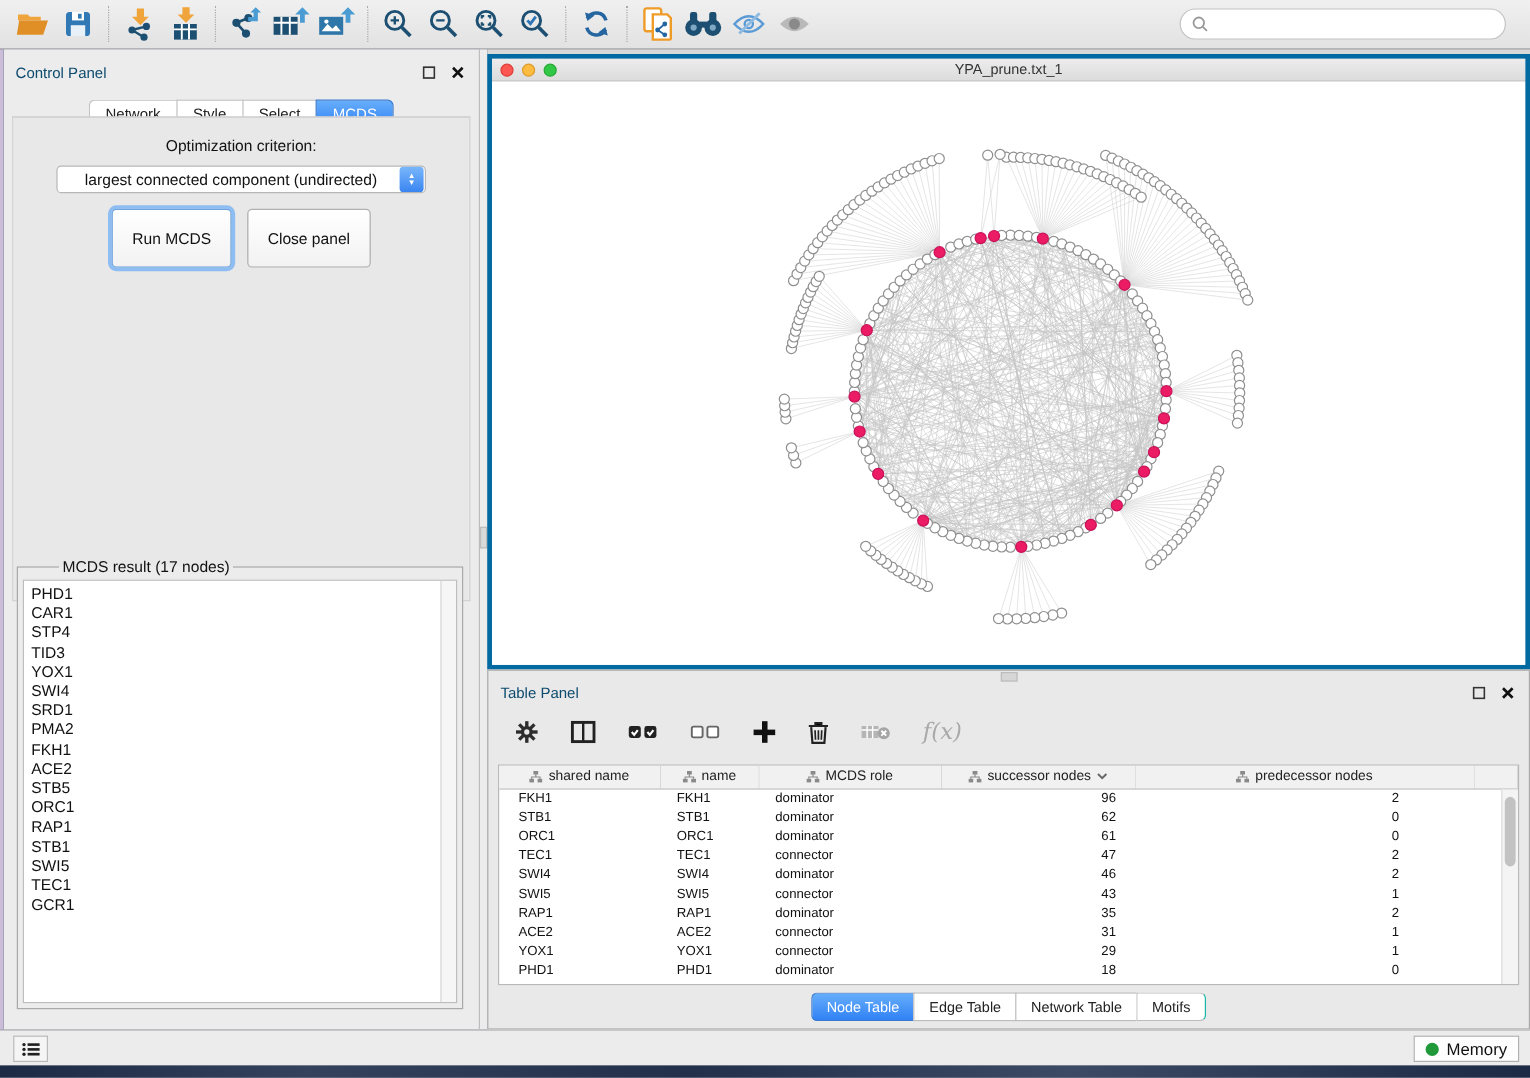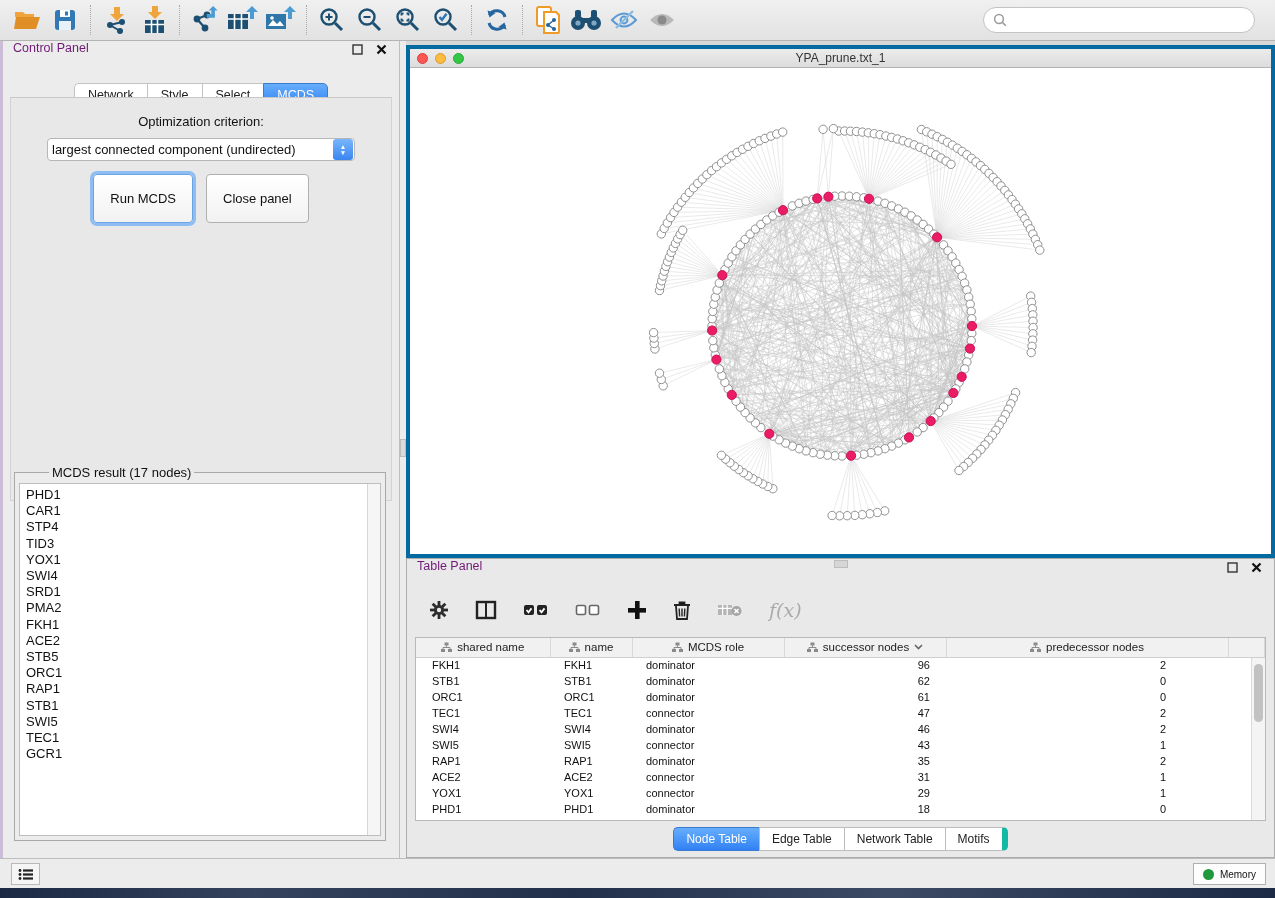--- a/index.html
+++ b/index.html
@@ -16,33 +16,33 @@
     border-bottom:1px solid #b4b4b4; display:flex; align-items:center; padding-left:8px; }
   .tbtn { width:34px; height:34px; display:flex; align-items:center; justify-content:center; margin:0 2px; position:relative; }
   .tsep { width:1px; height:30px; margin:0 6px; border-left:1px dotted #a9a9a9; }
   .spacer { flex:1; }
   .searchbox { width:272px; height:26px; border:1px solid #c3c3c3; border-radius:13px; background:#fff;
     margin-right:20px; display:flex; align-items:center; padding-left:8px; }
   .searchbox input { border:none; outline:none; flex:1; font-size:12px; background:transparent; height:20px; }
 
   
   .cpanel { position:absolute; left:3px; top:41px; width:397px; bottom:40px; background:#ececec; border-right:1px solid #bdbdbd; }
-  .panel-title { height:27px; display:flex; align-items:flex-start; padding:0 10px; font-size:12.5px; color:#701a75; }
+  .panel-title { height:27px; display:flex; align-items:flex-end; padding:0 10px; font-size:12.5px; color:#0c4a6e; }
   .panel-title .ttl { flex:1; }
   .wicon { width:16px; height:16px; display:flex; align-items:center; justify-content:center; margin-left:8px; }
   .tabs-row { display:flex; justify-content:center; margin-top:15px; }
   .ctab { font-size:12.5px; padding:4px 13px; background:#fff; border:1px solid #c3c3c3; border-right:none; color:#222; }
   .ctab:first-child { border-radius:5px 0 0 5px; }
   .ctab:last-child { border-right:1px solid #c3c3c3; border-radius:0 5px 5px 0; }
   .ctab.sel { background:linear-gradient(#66aefb,#3181f5); border-color:#3a7bd0; color:#fff; }
   .cbox { position:absolute; left:7px; right:7px; top:56px; height:404px; background:#e9e8e8; border:1px solid #d4d2d2; border-top:1px solid #c9c7c7; }
   .opt-label { text-align:center; font-size:13px; color:#111; margin-top:16px; }
   .mac-select { margin:9px 36px 0 36px; height:23px; background:#fff; border:1px solid #b7b7b7; border-radius:4px;
     display:flex; align-items:center; font-size:13px; color:#111; position:relative; }
-  .mac-select .val { flex:1; text-align:left; padding-left:4px; white-space:nowrap; overflow:hidden; }
+  .mac-select .val { flex:1; text-align:center; padding-left:4px; white-space:nowrap; overflow:hidden; }
   .mac-select .step { width:20px; height:21px; border-radius:3px; background:linear-gradient(#79b6fb,#3a85f0);
     margin-right:1px; display:flex; flex-direction:column; align-items:center; justify-content:center; color:#fff; }
   .mac-select .step span { font-size:6.5px; line-height:6px; }
   .btn-row { display:flex; justify-content:center; gap:13px; margin-top:13px; }
   .mac-btn { font-size:13px; color:#111; background:linear-gradient(#ffffff,#f2f2f2); border:1px solid #b0b0b0;
     border-radius:4px; padding:16px 16px; }
   .mac-btn.focus { box-shadow:0 0 0 3px #8dbdf2; border-color:#6ba4e0; }
   fieldset.result { position:absolute; left:11px; right:13px; top:424px; bottom:17px; border:1px solid #a9a9a9; background:#ececec;padding-left:28px; }
   fieldset.result legend { font-size:13px; color:#111; margin-left:6px; padding:0 3px; }
   .result-list { position:absolute; left:4px; right:4px; top:3px; bottom:4px; background:#fff; border:1px solid #bdbdbd; overflow:hidden; }
@@ -78,29 +78,29 @@
   .ntable td.c0 { padding-left:16px; }
   .ntable td.c1 { padding-left:14px; }
   .ntable td.c2 { padding-left:14px; }
   .ntable td.num3 { text-align:right; padding-right:16px; }
   .ntable td.num4 { text-align:right; padding-right:62px; }
   .tscroll { position:absolute; right:0; top:20px; bottom:0; width:14px; background:#f4f4f4; border-left:1px solid #dcdcdc; }
   .tscroll .thumb { position:absolute; left:2px; right:2px; top:6px; height:58px; background:#c2c2c2; border-radius:6px; }
   .btabs-row { position:absolute; left:0; right:0; bottom:6px; display:flex; justify-content:center; }
   .btab { font-size:12px; padding:4px 12px; background:#fff; border:1px solid #bcbcbc; border-right:none; color:#222; }
   .btab:first-child { border-radius:5px 0 0 5px; }
-  .btab:last-child { border-right:6px solid #14b8a6; border-radius:0 5px 5px 0; }
+  .btab:last-child { border-right:1px solid #14b8a6; border-radius:0 5px 5px 0; }
   .btab.sel { background:linear-gradient(#66aefb,#3181f5); border-color:#3a7bd0; color:#fff; }
 
   
   .statusbar { position:absolute; left:0; right:0; bottom:10px; height:30px; background:#ececec; border-top:1px solid #bdbdbd; }
   .sb-left { position:absolute; left:11px; top:4px; width:29px; height:22px; background:#f5f5f5; border:1px solid #b9b9b9;
     display:flex; align-items:center; justify-content:center; }
   .sb-mem { position:absolute; right:9px; top:4px; height:22px; background:#fdfdfd; border:1px solid #b0b0b0;
-    display:flex; align-items:center; padding:0 9px; gap:6px; font-size:10px; color:#111; }
+    display:flex; align-items:center; padding:0 9px; gap:6px; font-size:14px; color:#111; }
   .dot-green { width:11px; height:11px; border-radius:50%; background:#1f9939; }
 </style>
 </head>
 <body>
 
 <div id="app">
 
   <div class="toolbar">
     <div class="tbtn">
       <svg width="28" height="24" viewBox="0 0 28 24">

